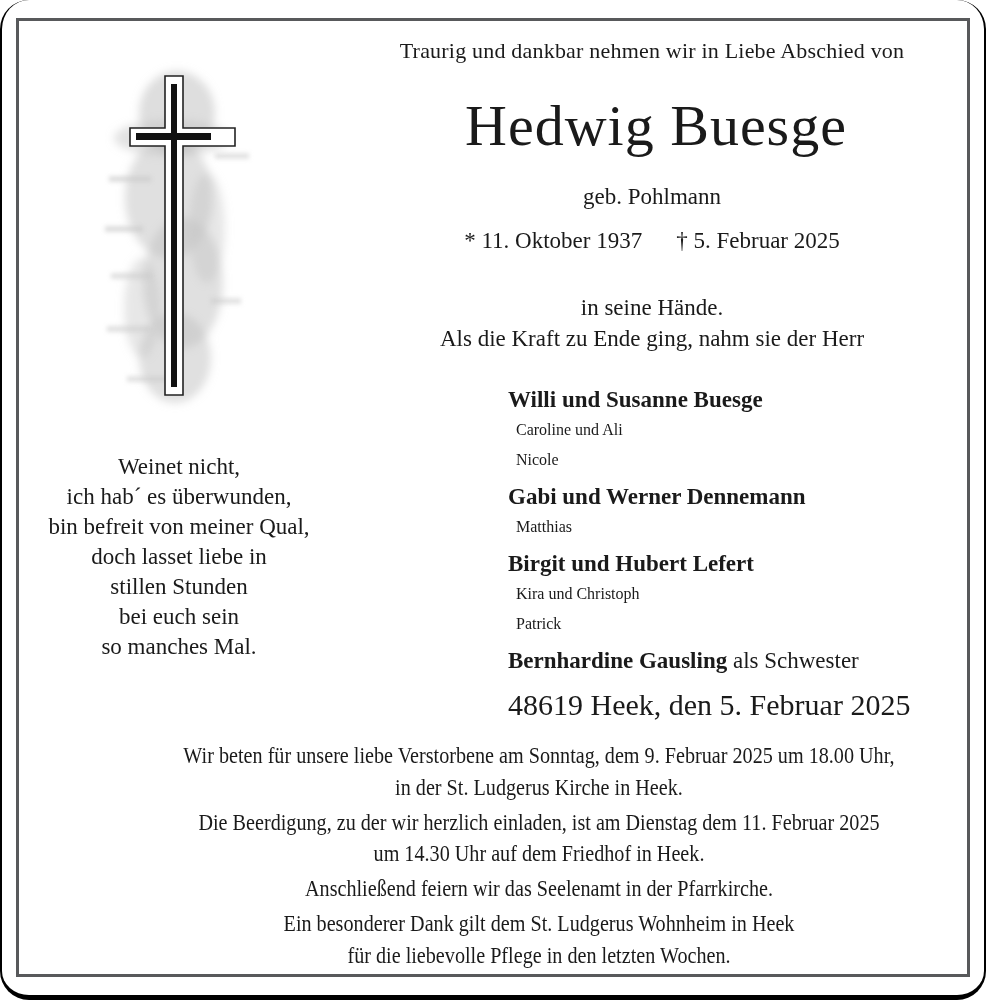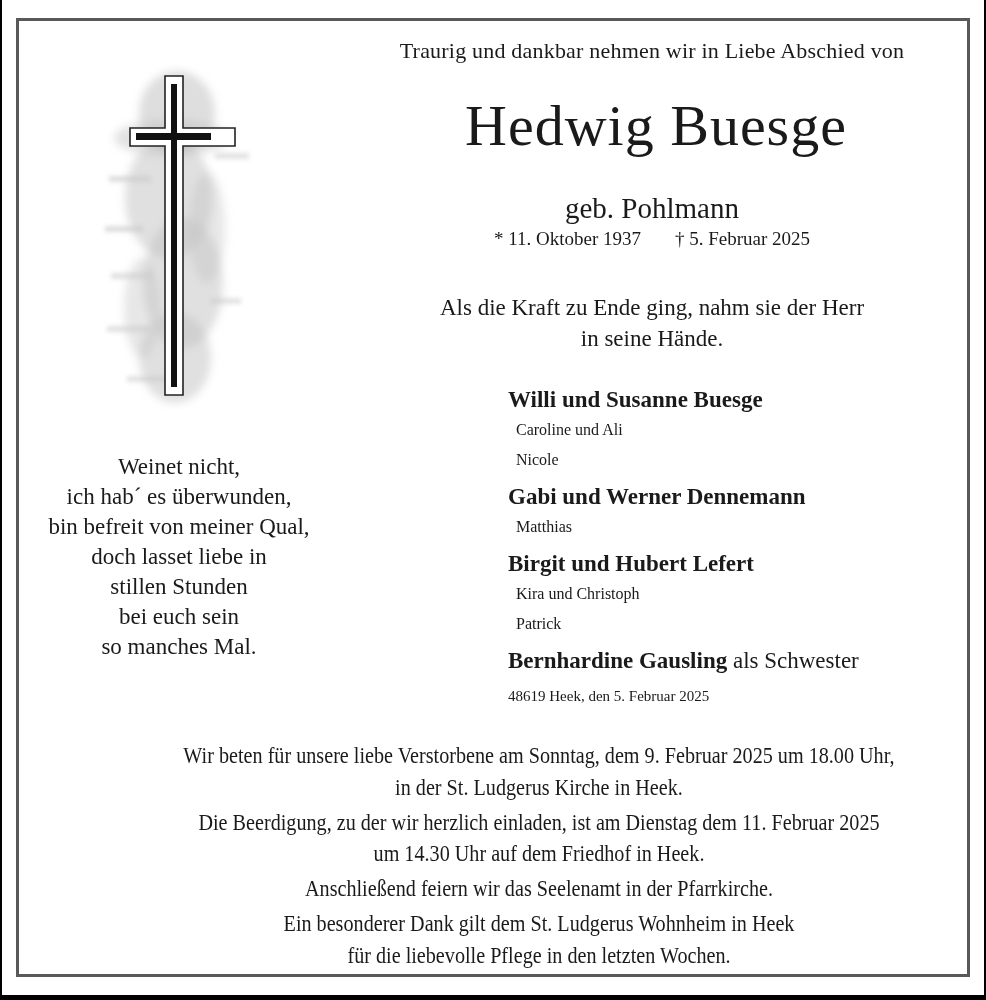--- a/index.html
+++ b/index.html
@@ -7,45 +7,46 @@
     position:relative;
     width:986px;height:1000px;
     background:#ffffff;
     box-sizing:border-box;
     border-left:2px solid #000;
     border-right:2px solid #000;
     border-bottom:5px solid #000;
     font-family:"Liberation Serif","DejaVu Serif",serif;
     color:#1a1a1a;
     overflow:hidden;
+    border-radius:29px;
   }
   .frame{
     position:absolute;
     left:14px;top:18px;right:14px;bottom:18px;
     border:3px solid #58595b;
     pointer-events:none;
   }
   .cross-art{position:absolute;left:95px;top:58px;width:170px;height:355px;}
   .center-col{position:absolute;left:340px;width:620px;text-align:center;}
   .intro{top:38px;font-size:22px;letter-spacing:0.2px;}
   .name{top:88px;font-size:58px;font-weight:normal;margin:4px;letter-spacing:1px;}
-  .maiden{top:192px;font-size:29px;}
-  .dates{top:228px;font-size:19px;}
+  .maiden{top:184px;font-size:23px;}
+  .dates{top:228px;font-size:23px;}
   .dates .gap{display:inline-block;width:34px;}
   .verse{top:292px;font-size:23px;line-height:31px;}
   .poem{
     position:absolute;left:22px;top:452px;width:310px;
     text-align:center;font-size:23px;line-height:30px;
   }
   .mourners{position:absolute;left:506px;top:372px;width:440px;text-align:left;}
   .mourners .main{font-weight:bold;font-size:23px;line-height:30px;margin-top:7px;}
   .mourners .main:first-child{margin-top:13px;}
   .mourners .main .suffix{font-weight:normal;}
   .mourners .child{font-size:16px;line-height:30px;padding-left:8px;}
-  .placeline{position:absolute;left:506px;top:688px;font-size:15px;font-family:Liberation Serif, serif;}
+  .placeline{position:absolute;left:506px;top:688px;font-size:30px;font-family:Liberation Serif, serif;}
   .announcements{
     position:absolute;left:15px;top:740px;width:956px;
     text-align:center;
     padding-left:44px;
   }
   .announcements .para{
     font-size:24px;line-height:31.5px;
     transform:scaleX(0.84);
     transform-origin:50% 50%;
     margin-bottom:3.5px;
@@ -95,22 +96,22 @@
 
   <h1 class="center-col name">Hedwig Buesge</h1>
 
   <div class="center-col maiden">geb. Pohlmann</div>
 
   <div class="center-col dates">
     <span>* 11. Oktober 1937</span><span class="gap"></span><span>† 5. Februar 2025</span>
   </div>
 
   <div class="center-col verse">
+    <div>in seine Hände.</div>
     <div>Als die Kraft zu Ende ging, nahm sie der Herr</div>
-    <div>in seine Hände.</div>
   </div>
 
   <div class="poem">
     <div>Weinet nicht,</div>
     <div>ich hab´ es überwunden,</div>
     <div>bin befreit von meiner Qual,</div>
     <div>doch lasset liebe in</div>
     <div>stillen Stunden</div>
     <div>bei euch sein</div>
     <div>so manches Mal.</div>

